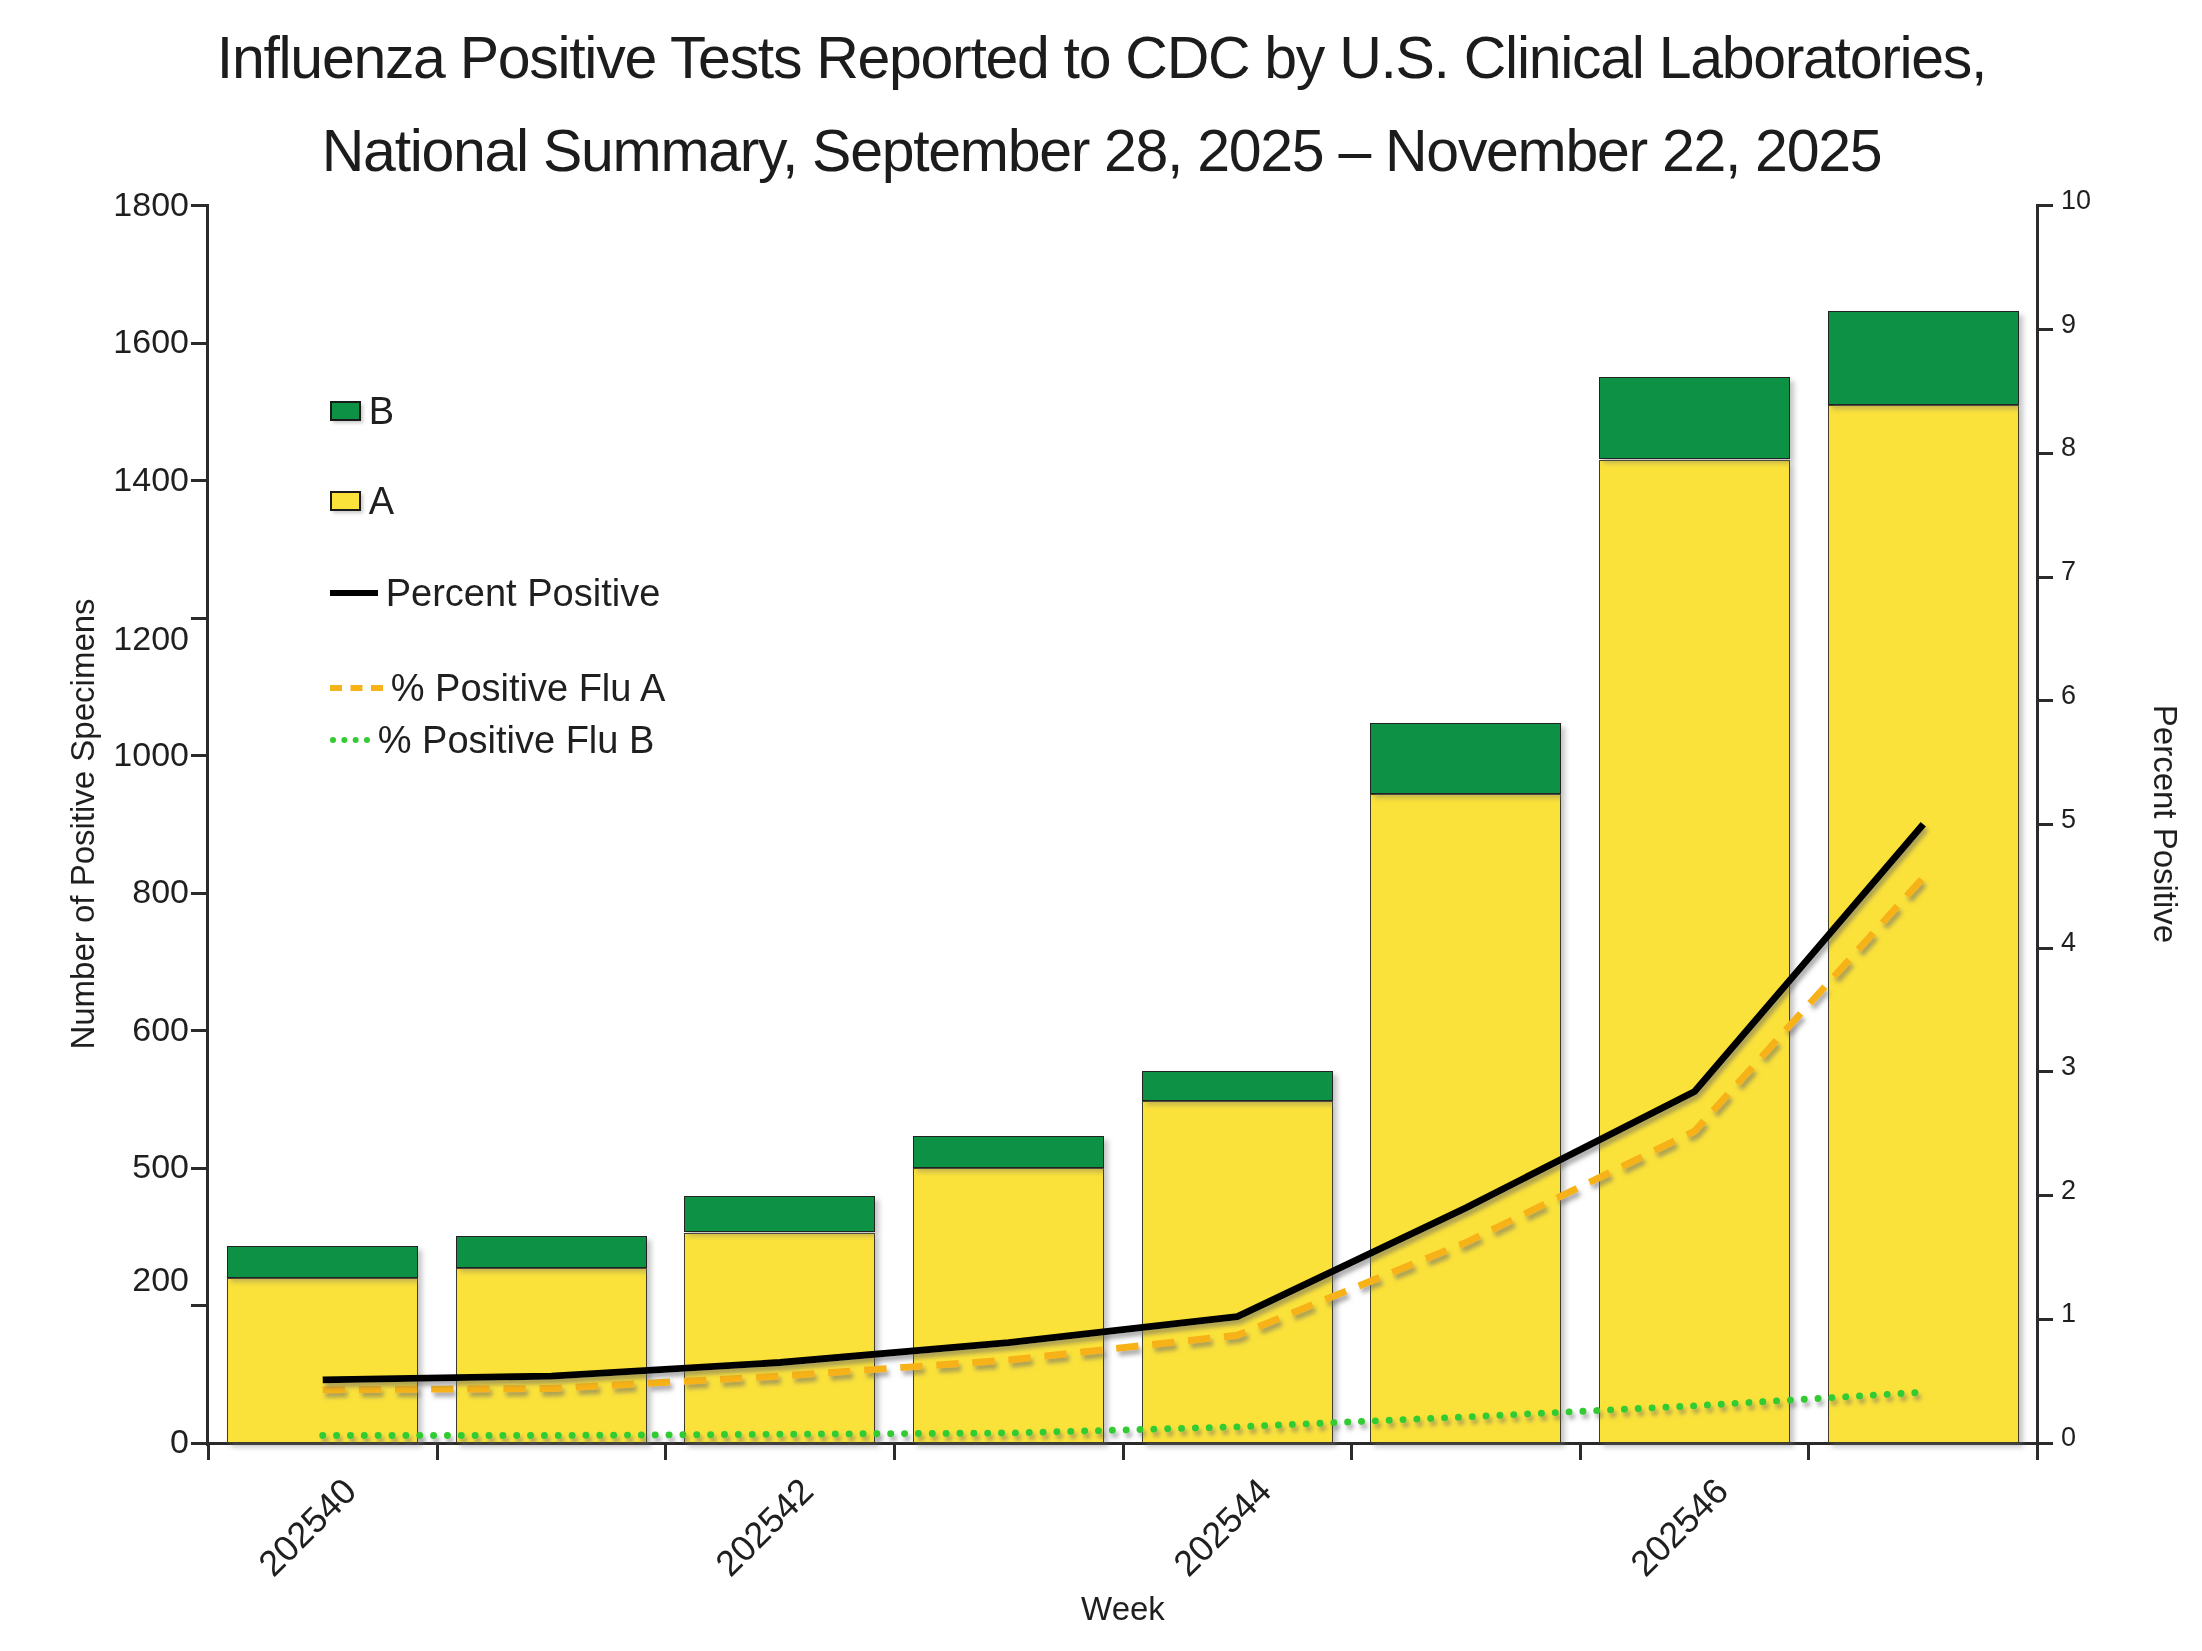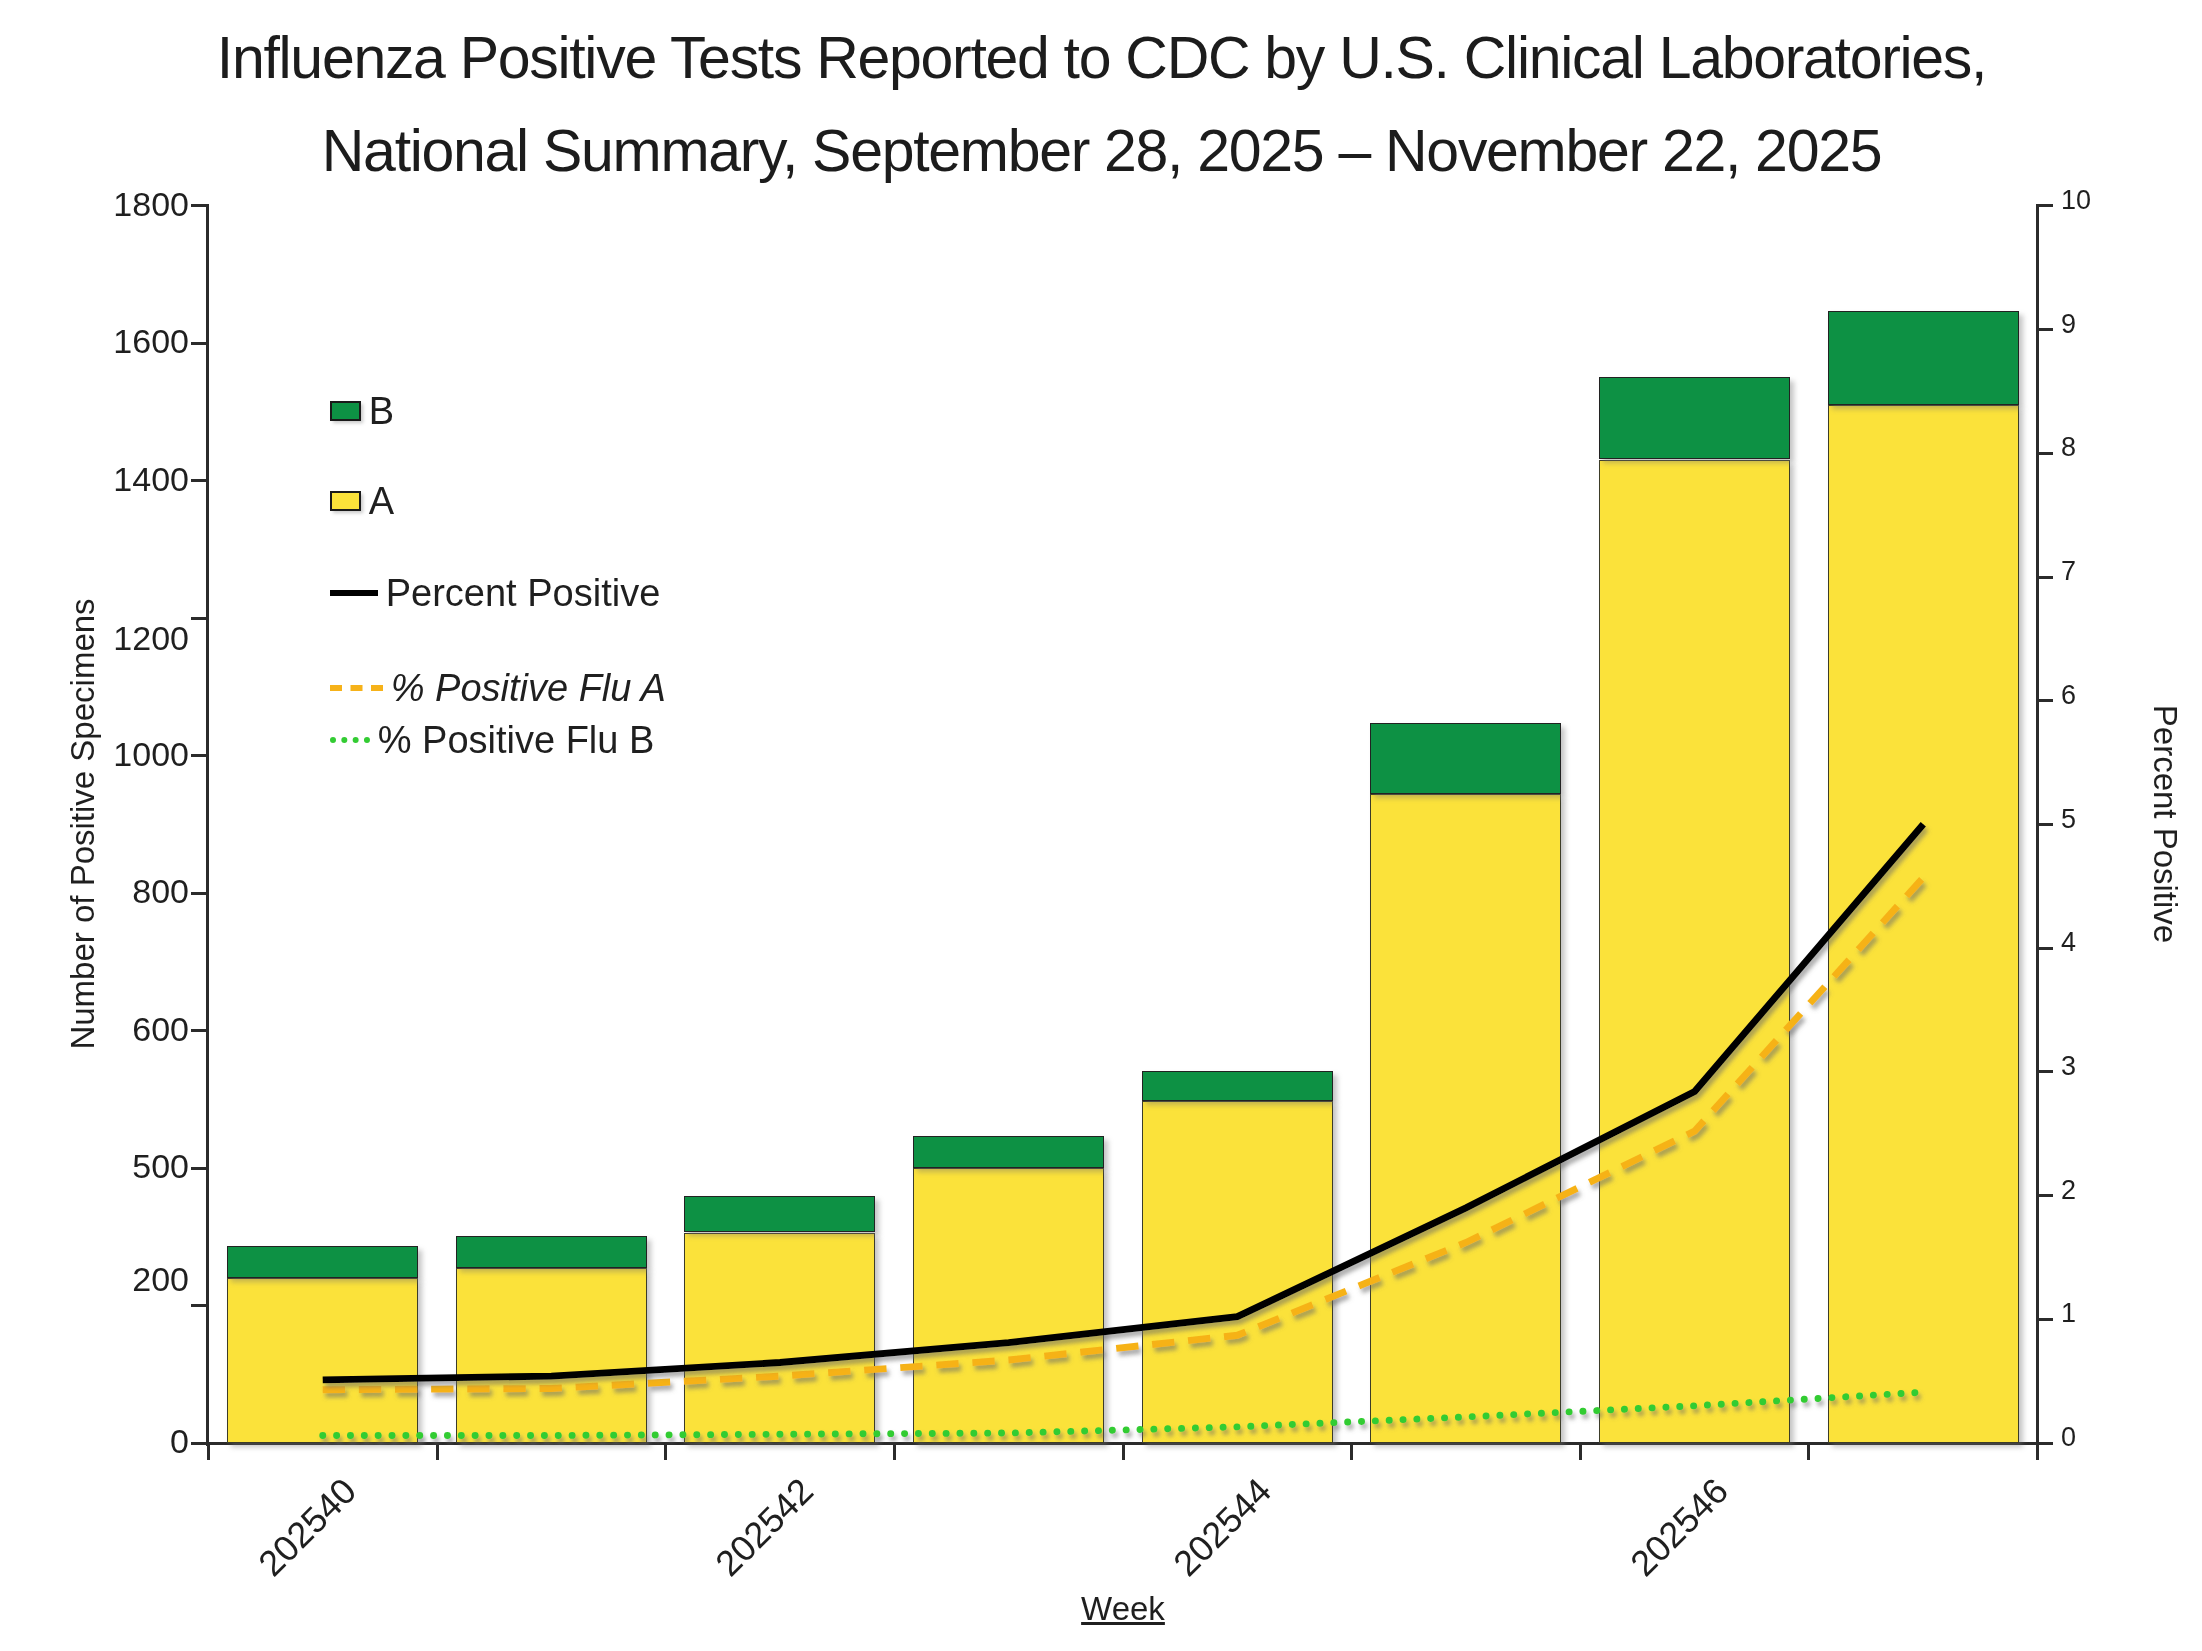--- a/index.html
+++ b/index.html
@@ -20,21 +20,21 @@
                transform:rotate(-45deg);transform-origin:top right;}
   
   .bar-seg{position:absolute;box-sizing:border-box;border:1.7px solid #3c3c28;
            box-shadow:4.3px 4.3px 5.2px rgba(110,110,110,0.40);}
   
   .ylab-left{position:absolute;left:83px;top:824px;transform:translate(-50%,-50%) rotate(-90deg);
              white-space:nowrap;font-size:33px;color:#1f1f1f;}
   .ylab-right{position:absolute;left:2165px;top:824px;transform:translate(-50%,-50%) rotate(90deg);
               white-space:nowrap;font-size:33px;color:#1f1f1f;}
   .xlab{position:absolute;left:1123px;top:1590px;transform:translateX(-50%);
-        font-size:33px;color:#1f1f1f;text-decoration:underline;}
+        font-size:33px;color:#1f1f1f;}
   
   .legend-item{position:absolute;left:330px;height:40px;display:flex;align-items:center;gap:7.7px;}
   .legend-item .lg-label{font-size:38px;color:#1f1f1f;white-space:nowrap;}
   .marker{display:inline-block;}
   .marker.swatch{width:31px;height:20.6px;border:2.6px solid #1a1a1a;box-sizing:border-box;
                  box-shadow:2.6px 2.6px 3.4px rgba(120,120,120,.4);}
   .marker.solid-line{width:48px;height:0;border-top:6.9px solid #000;}
   .marker.dashed-line{width:53px;height:0;border-top:6.9px dashed #f6b219;}
   .marker.dotted-line{width:40px;height:0;border-top:6.9px dotted #33cc33;}
   svg#lines{position:absolute;left:0;top:0;pointer-events:none;}
@@ -145,21 +145,21 @@
       <span class="lg-label">B</span>
     </div>
     <div class="legend-item" style="top:481px;">
       <span class="marker swatch" style="background: rgb(251, 226, 58);"></span>
       <span class="lg-label">A</span>
     </div>
     <div class="legend-item" style="top:573px;">
       <span class="marker solid-line" style="border-top-color: rgb(0, 0, 0);"></span>
       <span class="lg-label">Percent Positive</span>
     </div>
-    <div class="legend-item" style="top:668px;font-style:italic;">
+    <div class="legend-item" style="top:668px;">
       <span class="marker dashed-line" style="border-top-color: rgb(246, 178, 25);"></span>
       <span class="lg-label">% Positive Flu A</span>
     </div>
     <div class="legend-item" style="top:720px;">
       <span class="marker dotted-line" style="border-top-color: rgb(51, 204, 51);"></span>
       <span class="lg-label">% Positive Flu B</span>
     </div>
   </div>
 
   <div class="ylab-left">Number of Positive Specimens</div>

